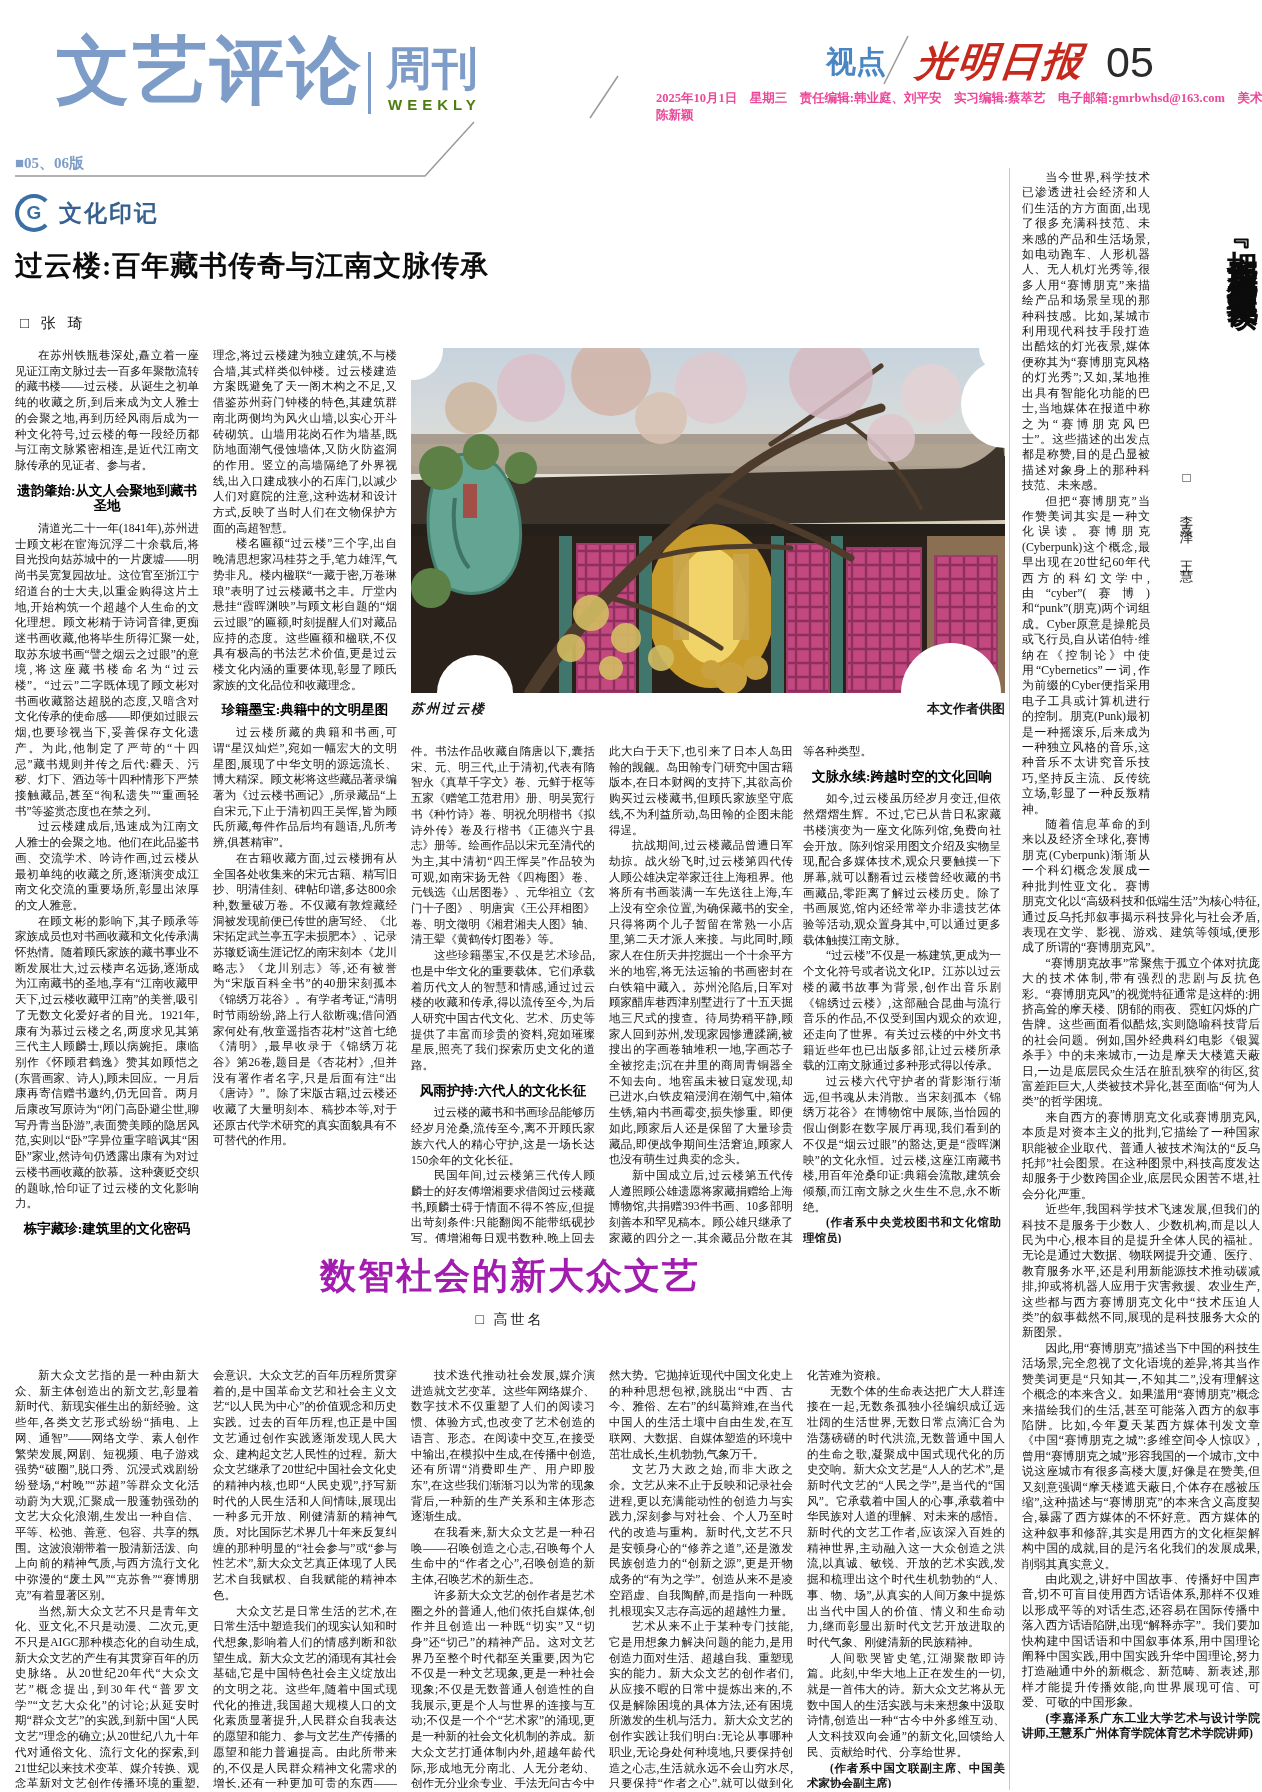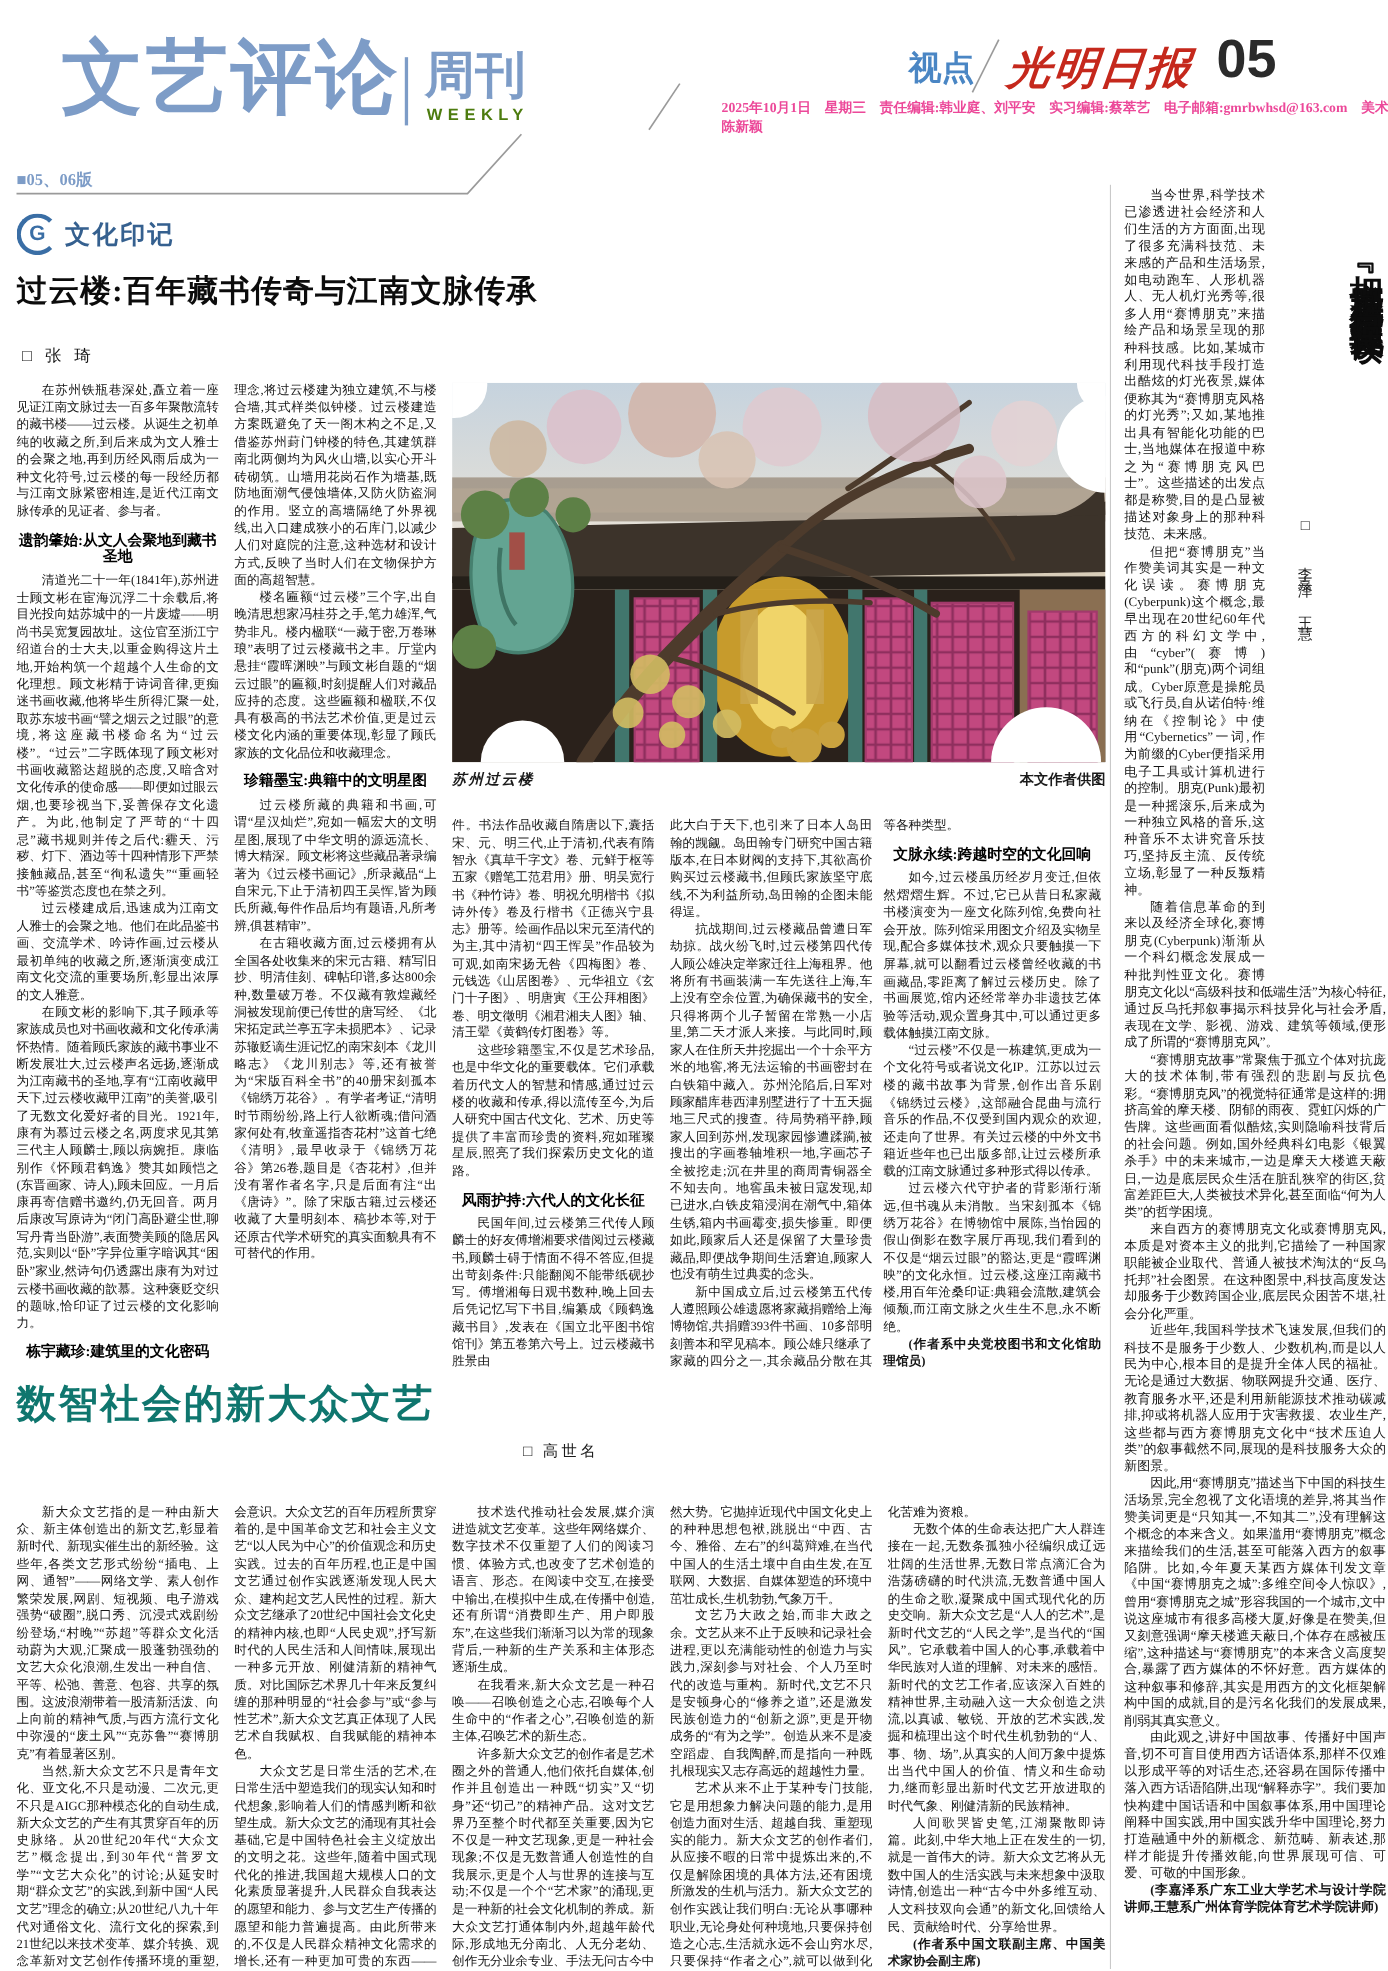--- a/index.html
+++ b/index.html
@@ -12,21 +12,21 @@
   .mast-title{position:absolute;left:56px;top:34px;font-size:74px;font-weight:900;
     color:#7d9cc7;letter-spacing:3px;line-height:1;}
   .mast-divider{position:absolute;left:368px;top:52px;width:3px;height:62px;background:#7d9cc7;}
   .mast-weekly-cn{position:absolute;left:386px;top:46px;font-size:46px;font-weight:800;color:#7d9cc7;line-height:1;}
   .mast-weekly-en{position:absolute;left:388px;top:96px;font-size:15px;letter-spacing:5px;color:#4d7c0f;
     font-family:"Liberation Sans","DejaVu Sans",sans-serif;font-weight:700;}
   .pages-badge{position:absolute;left:15px;top:154px;font-size:15px;font-weight:700;color:#7d9cc7;}
   .col-label{position:absolute;left:826px;top:42px;font-size:30px;font-weight:900;color:#4a86c4;}
   .paper-name{position:absolute;left:916px;top:34px;font-size:40px;font-weight:900;color:#c5281c;
     font-style:italic;transform:skewX(-6deg);letter-spacing:2px;}
-  .page-num{position:absolute;left:1106px;top:26px;font-size:49px;font-weight:700;color:#2b2b2b;
+  .page-num{position:absolute;left:1106px;top:38px;font-size:43px;font-weight:400;color:#2b2b2b;
     font-family:"Liberation Sans","DejaVu Sans",sans-serif;}
   .dateline{position:absolute;left:656px;top:90px;width:638px;font-size:12.5px;font-weight:600;color:#ec4899;}
   .mast-lines{position:absolute;left:0;top:0;width:1262px;height:210px;pointer-events:none;}
   
   .kicker{position:absolute;left:15px;top:194px;display:flex;align-items:center;gap:6px;}
   .kicker-g{width:30px;height:30px;border:4px solid #3a6ea5;border-radius:50%;color:#3a6ea5;
     font-weight:900;font-size:19px;display:flex;align-items:center;justify-content:center;
     border-right-color:transparent;font-family:"Liberation Sans",sans-serif;}
   .kicker-label{font-size:23px;font-weight:900;color:#35608f;letter-spacing:2px;}
   
@@ -48,21 +48,21 @@
   
   .v-rule{position:absolute;left:1009px;top:168px;width:1px;height:1622px;background:#c9c9c9;}
   .cyber{position:absolute;left:1022px;top:170px;width:238px;font-size:11.8px;line-height:15.4px;color:#151515;}
   .v-block{float:right;width:100px;height:704px;margin:0 0 8px 10px;position:relative;}
   .v-title{position:absolute;right:2px;top:56px;height:648px;writing-mode:vertical-rl;
     font-size:31px;font-weight:900;color:#0c0c0c;letter-spacing:3px;line-height:1.05;}
   .v-authors{position:absolute;right:66px;top:300px;writing-mode:vertical-rl;font-size:13.5px;
     letter-spacing:8px;color:#222;}
   
   .bottom{position:absolute;left:15px;top:1252px;width:990px;}
-  .bottom-title{font-size:36px;font-weight:900;color:#0f766e;letter-spacing:2px;margin:0;}
+  .bottom-title{font-size:36px;font-weight:900;color:#a21caf;text-align:center;letter-spacing:2px;margin:0;}
   .bottom-author{text-align:center;font-size:14px;letter-spacing:3px;margin:10px 0 0;}
   .bottom-cols{position:absolute;left:15px;top:1368px;width:990px;height:420px;}
 </style>
 </head>
 <body data-interactable="false">
 
 <div data-interactable="false">
   <div class="mast-title" data-interactable="false">文艺评论</div>
   <div class="mast-divider" data-interactable="false"></div>
   <div class="mast-weekly-cn" data-interactable="false">周刊</div>
@@ -201,20 +201,21 @@
   </div>
   <div class="photo-captions" data-interactable="false">
     <span class="cap-left" data-interactable="false">苏州过云楼</span>
     <span class="cap-right" data-interactable="false">本文作者供图</span>
   </div>
 
   <div class="news-col" style="left:396px;top:396px;width:184px;height:499px;" data-interactable="false">
       <p class="bt cont" data-interactable="false">件。书法作品收藏自隋唐以下,囊括宋、元、明三代,止于清初,代表有隋智永《真草千字文》卷、元鲜于枢等五家《赠笔工范君用》册、明吴宽行书《种竹诗》卷、明祝允明楷书《拟诗外传》卷及行楷书《正德兴宁县志》册等。绘画作品以宋元至清代的为主,其中清初“四王恽吴”作品较为可观,如南宋扬无咎《四梅图》卷、元钱选《山居图卷》、元华祖立《玄门十子图》、明唐寅《王公拜相图》卷、明文徵明《湘君湘夫人图》轴、清王翚《黄鹤传灯图卷》等。</p>
       <p class="bt p" data-interactable="false">这些珍籍墨宝,不仅是艺术珍品,也是中华文化的重要载体。它们承载着历代文人的智慧和情感,通过过云楼的收藏和传承,得以流传至今,为后人研究中国古代文化、艺术、历史等提供了丰富而珍贵的资料,宛如璀璨星辰,照亮了我们探索历史文化的道路。</p>
       <h3 class="bt h" data-interactable="false">风雨护持:六代人的文化长征</h3>
+      <p class="bt p" data-interactable="false">过云楼的藏书和书画珍品能够历经岁月沧桑,流传至今,离不开顾氏家族六代人的精心守护,这是一场长达150余年的文化长征。</p>
       <p class="bt p" data-interactable="false">民国年间,过云楼第三代传人顾麟士的好友傅增湘要求借阅过云楼藏书,顾麟士碍于情面不得不答应,但提出苛刻条件:只能翻阅不能带纸砚抄写。傅增湘每日观书数种,晚上回去后凭记忆写下书目,编纂成《顾鹤逸藏书目》,发表在《国立北平图书馆馆刊》第五卷第六号上。过云楼藏书胜景由</p>
     </div>
   <div class="news-col" style="left:594px;top:396px;width:184px;height:499px;" data-interactable="false">
       <p class="bt cont" data-interactable="false">此大白于天下,也引来了日本人岛田翰的觊觎。岛田翰专门研究中国古籍版本,在日本财阀的支持下,其欲高价购买过云楼藏书,但顾氏家族坚守底线,不为利益所动,岛田翰的企图未能得逞。</p>
       <p class="bt p" data-interactable="false">抗战期间,过云楼藏品曾遭日军劫掠。战火纷飞时,过云楼第四代传人顾公雄决定举家迁往上海租界。他将所有书画装满一车先送往上海,车上没有空余位置,为确保藏书的安全,只得将两个儿子暂留在常熟一小店里,第二天才派人来接。与此同时,顾家人在住所天井挖掘出一个十余平方米的地窖,将无法运输的书画密封在白铁箱中藏入。苏州沦陷后,日军对顾家醋库巷西津别墅进行了十五天掘地三尺式的搜查。待局势稍平静,顾家人回到苏州,发现家园惨遭蹂躏,被搜出的字画卷轴堆积一地,字画芯子全被挖走;沉在井里的商周青铜器全不知去向。地窖虽未被日寇发现,却已进水,白铁皮箱浸润在潮气中,箱体生锈,箱内书画霉变,损失惨重。即便如此,顾家后人还是保留了大量珍贵藏品,即便战争期间生活窘迫,顾家人也没有萌生过典卖的念头。</p>
       <p class="bt p" data-interactable="false">新中国成立后,过云楼第五代传人遵照顾公雄遗愿将家藏捐赠给上海博物馆,共捐赠393件书画、10多部明刻善本和罕见稿本。顾公雄只继承了家藏的四分之一,其余藏品分散在其他子嗣手中。1992年,南京图书馆向过云楼第六代传人购得500余部3000余册藏书,占过云楼所藏四分之三,其中,宋、元、明、清历朝版本都有,包括刻本、抄本、稿本</p>
     </div>
   <div class="news-col" style="left:788px;top:396px;width:198px;height:499px;" data-interactable="false">
       <p class="bt cont" data-interactable="false">等各种类型。</p>
       <h3 class="bt h" data-interactable="false">文脉永续:跨越时空的文化回响</h3>

